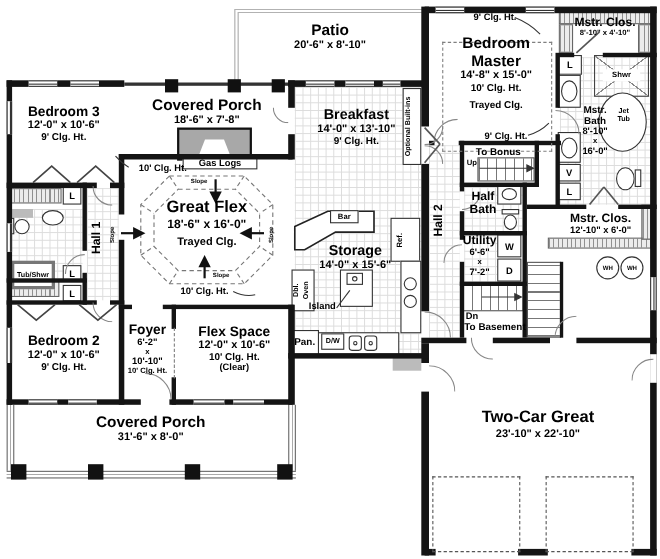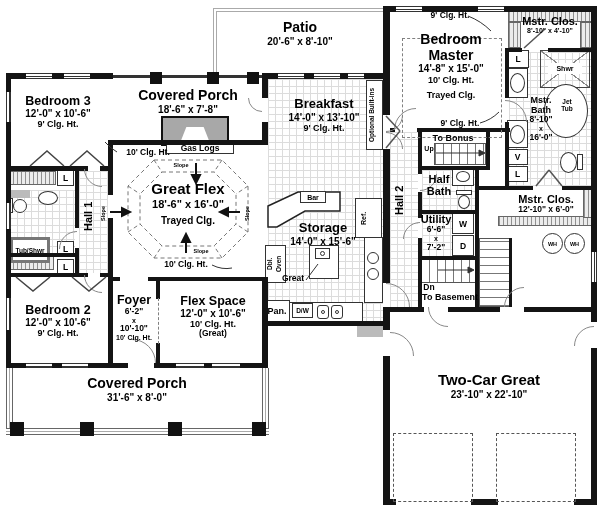--- a/index.html
+++ b/index.html
@@ -361,21 +361,21 @@
   <div class="lbl fz5" style="left:170px;top:162px;width:22px">Slope</div>
   <div class="vlbl fz5" style="left:100px;top:202px;width:8px;height:24px">Slope</div>
   <div class="vlbl fz5" style="left:244px;top:202px;width:8px;height:24px">Slope</div>
   <div class="lbl fz5" style="left:190px;top:248px;width:22px">Slope</div>
 
   <div class="abs cbox fz7" style="left:300px;top:191px;width:26px;height:12px;background:#fff;border:1px solid #333">Bar</div>
   <div class="lbl fz13" style="left:270px;top:221px;width:106px">
     <div>Storage</div>
     <div class="fz10">14'-0" x 15'-6"</div>
   </div>
-  <div class="lbl fz8" style="left:278px;top:274px;width:30px">Great</div>
+  <div class="lbl fz8" style="left:278px;top:274px;width:30px">Island</div>
   <div class="lbl fz9" style="left:263px;top:306px;width:28px">Pan.</div>
 
   <div class="vlbl fz11" style="left:82px;top:190px;width:16px;height:52px">Hall 1</div>
   <div class="vlbl fz11" style="left:393px;top:174px;width:17px;height:52px">Hall 2</div>
 
 
   <div class="lbl fz9" style="left:422px;top:133px;width:62px">To Bonus</div>
   <div class="lbl fz7" style="left:421px;top:145px;width:16px">Up</div>
 
   <div class="lbl fz11" style="left:418px;top:173px;width:42px">
@@ -410,21 +410,21 @@
     <div class="fz8">6'-2"</div>
     <div class="fz7">x</div>
     <div class="fz8">10'-10"</div>
     <div class="fz7">10' Clg. Ht.</div>
   </div>
 
   <div class="lbl fz12" style="left:162px;top:294px;width:102px">
     <div>Flex Space</div>
     <div class="fz10">12'-0" x 10'-6"</div>
     <div class="fz9">10' Clg. Ht.</div>
-    <div class="fz8">(Great)</div>
+    <div class="fz8">(Clear)</div>
   </div>
 
   <div class="lbl fz14" style="left:62px;top:376px;width:150px">
     <div>Covered Porch</div>
     <div class="fz10">31'-6" x 8'-0"</div>
   </div>
 
   <div class="lbl fz15" style="left:404px;top:372px;width:170px">
     <div>Two-Car Great</div>
     <div class="fz10">23'-10" x 22'-10"</div>

